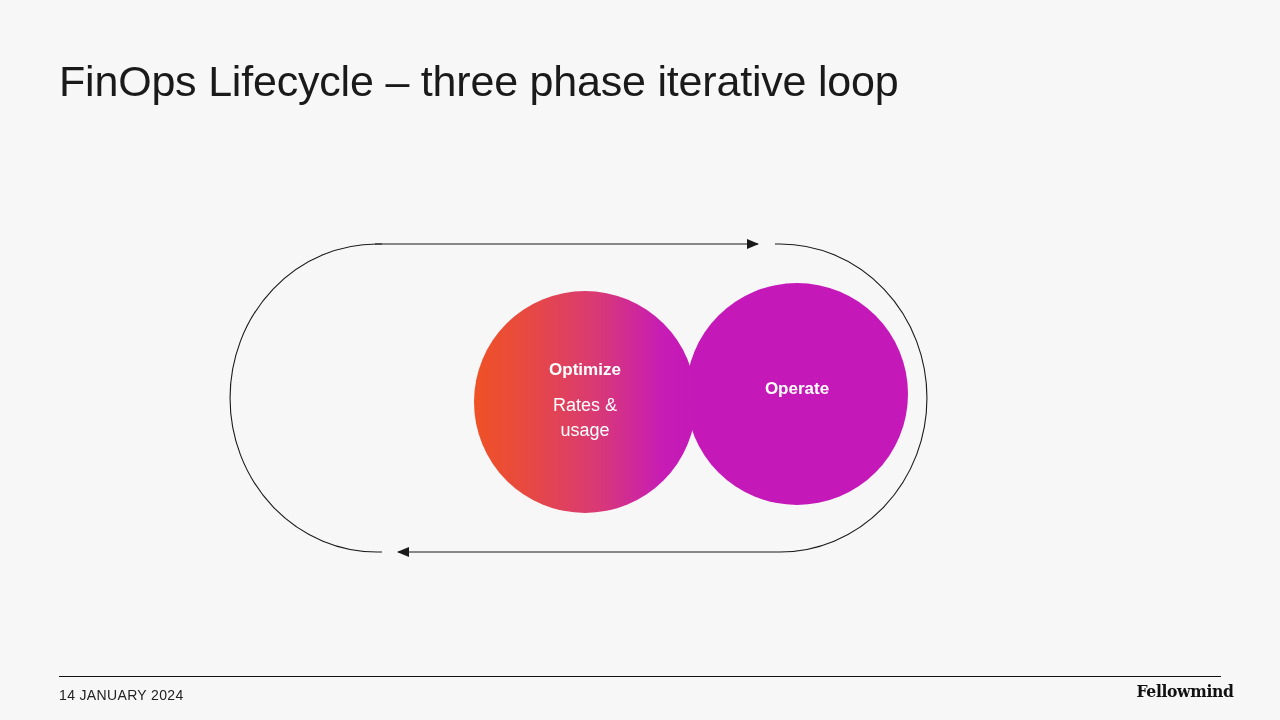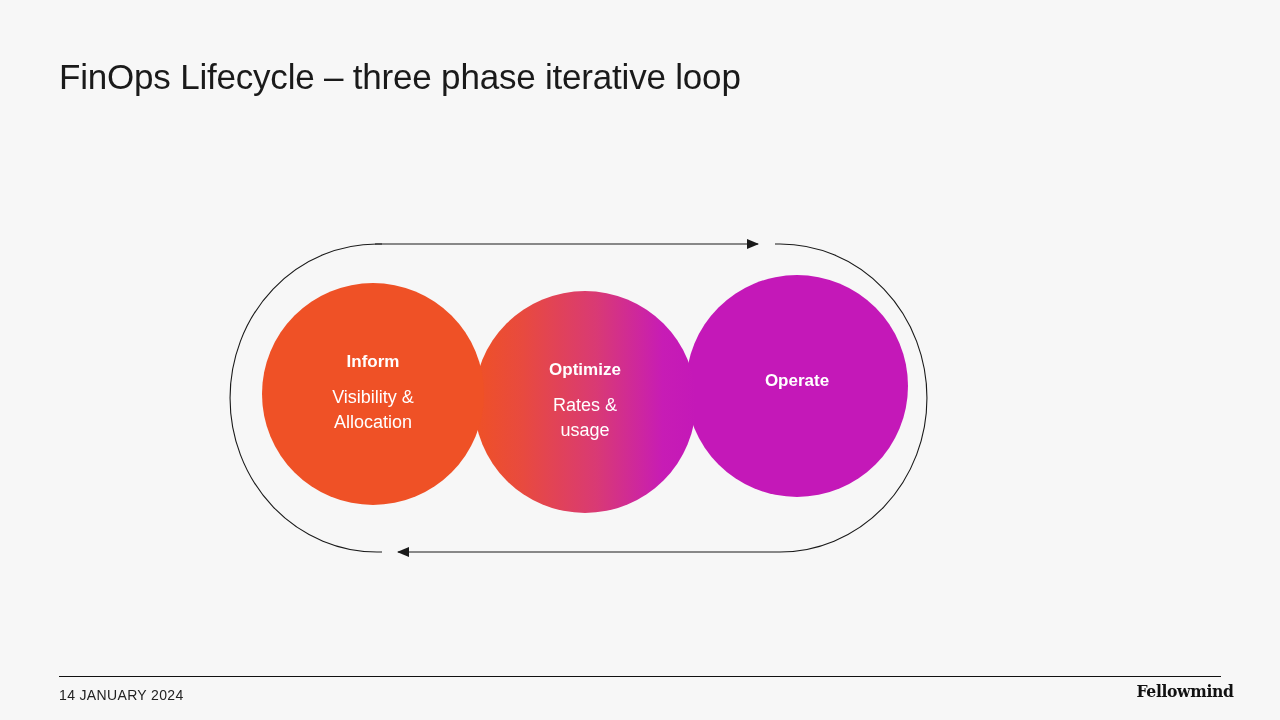--- a/index.html
+++ b/index.html
@@ -13,21 +13,21 @@
     font-family: "Liberation Sans", sans-serif;
     overflow: hidden;
     position: relative;
   }
 
   
   .slide-title {
     position: absolute;
     left: 59px;
     top: 57px;
-    font-size: 35px;
+    font-size: 43px;
     font-weight: 400;
     letter-spacing: -0.2px;
     color: #1a1a1a;
     white-space: nowrap;
   }
 
   
   .diagram {
     position: absolute;
     left: 200px;
@@ -89,21 +89,21 @@
     left: 274px;
     top: 76px;
     width: 222px;
     height: 222px;
     background: linear-gradient(90deg, #ef5126 0%, #e84a3f 22%, #d93a74 55%, #c71cb5 85%, #c418b8 100%);
     z-index: 2;
   }
   
   #circle-operate {
     left: 486px;
-    top: 60px;
+    top: 68px;
     width: 222px;
     height: 222px;
     background: #c418b8;
     z-index: 1;
   }
   #circle-operate .phase-heading { margin-bottom: 9px; }
 
   
   .footer-rule {
     position: absolute;
@@ -163,24 +163,19 @@
     <div class="phase-circle" id="circle-operate">
       <div class="phase-heading">Operate</div>
     </div>
 
     <div class="phase-circle" id="circle-optimize">
       <div class="phase-heading">Optimize</div>
       <div class="phase-desc">Rates &amp;
 usage</div>
     </div>
 
-    <div class="phase-circle" id="circle-inform">
-      <div class="phase-heading">Inform</div>
-      <div class="phase-desc">Visibility &amp;
-Allocation</div>
-    </div>
 
   </div>
 </div>
 
 <div class="footer-rule"></div>
 <div class="footer-date">14 JANUARY 2024</div>
 <div class="brand-logo">Fellowmind</div>
 
 </body></html>

